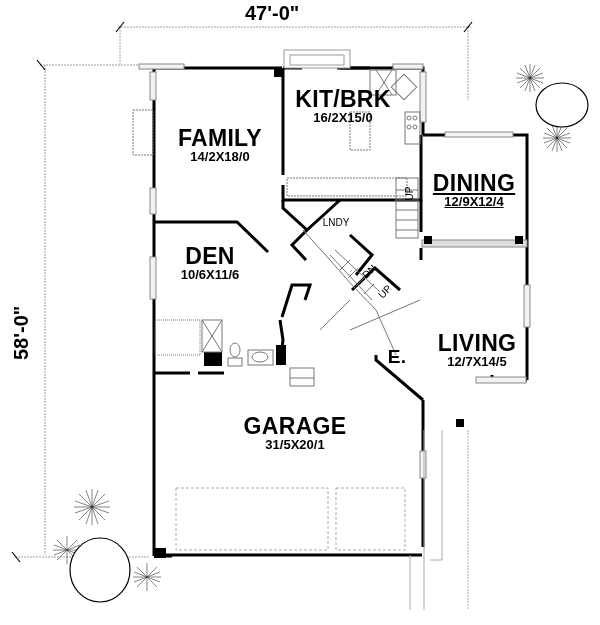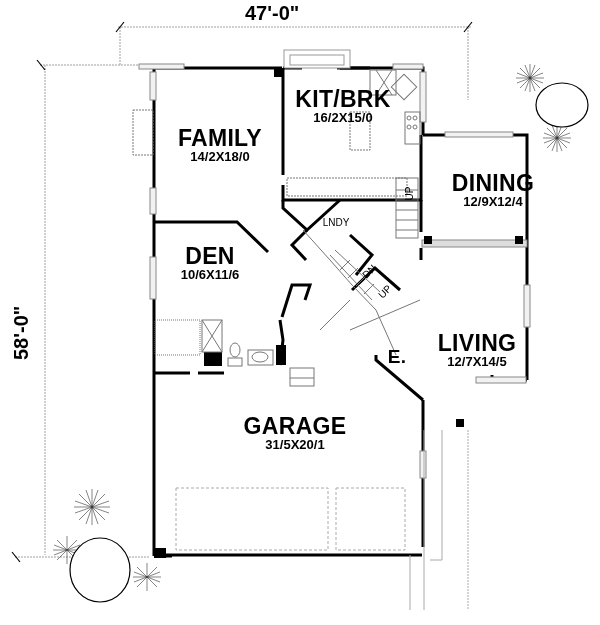--- a/index.html
+++ b/index.html
@@ -194,21 +194,21 @@
 <div class="dim-left" style="top:360px; left:10px;">58'-0"</div>
 
 <div class="lbl" style="left:220px; top:127px;">
   <div class="room-name">FAMILY</div>
   <div class="room-dim">14/2X18/0</div>
 </div>
 <div class="lbl" style="left:343px; top:88px;">
   <div class="room-name">KIT/BRK</div>
   <div class="room-dim">16/2X15/0</div>
 </div>
-<div class="lbl" style="left:493px; top:172px;">
+<div class="lbl" style="left:474px; top:172px;text-decoration:underline;">
   <div class="room-name">DINING</div>
   <div class="room-dim">12/9X12/4</div>
 </div>
 <div class="lbl" style="left:210px; top:245px;">
   <div class="room-name">DEN</div>
   <div class="room-dim">10/6X11/6</div>
 </div>
 <div class="lbl" style="left:477px; top:292px;margin-top:40px;">
   <div class="room-name">LIVING</div>
   <div class="room-dim">12/7X14/5</div>

